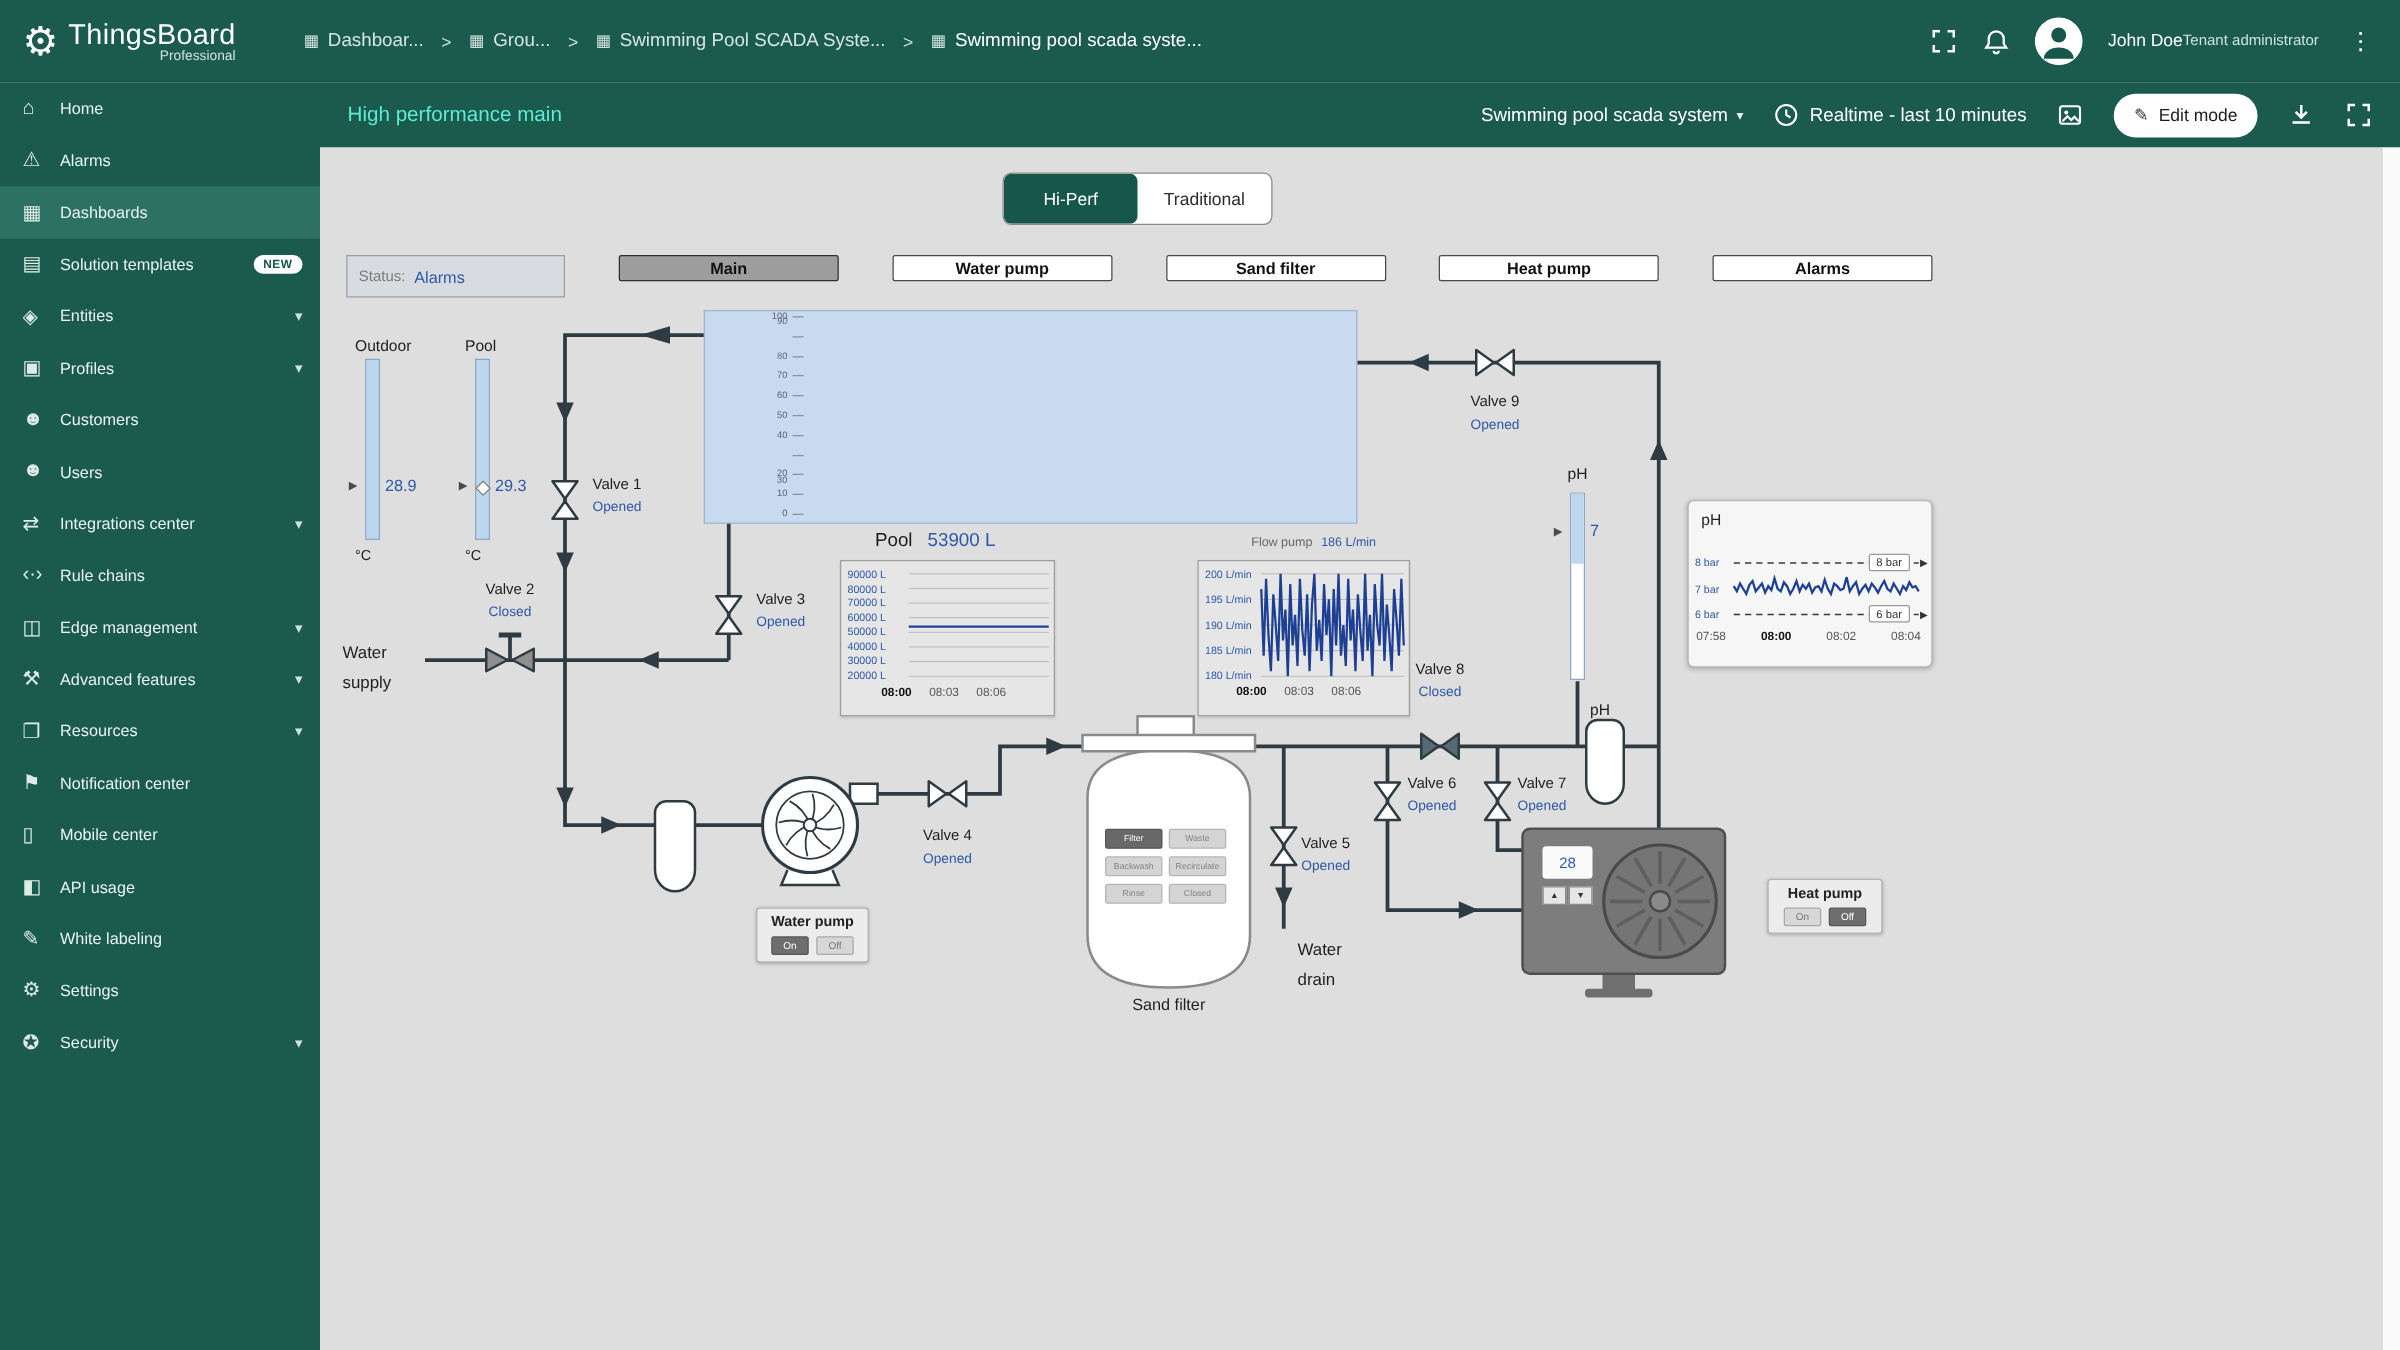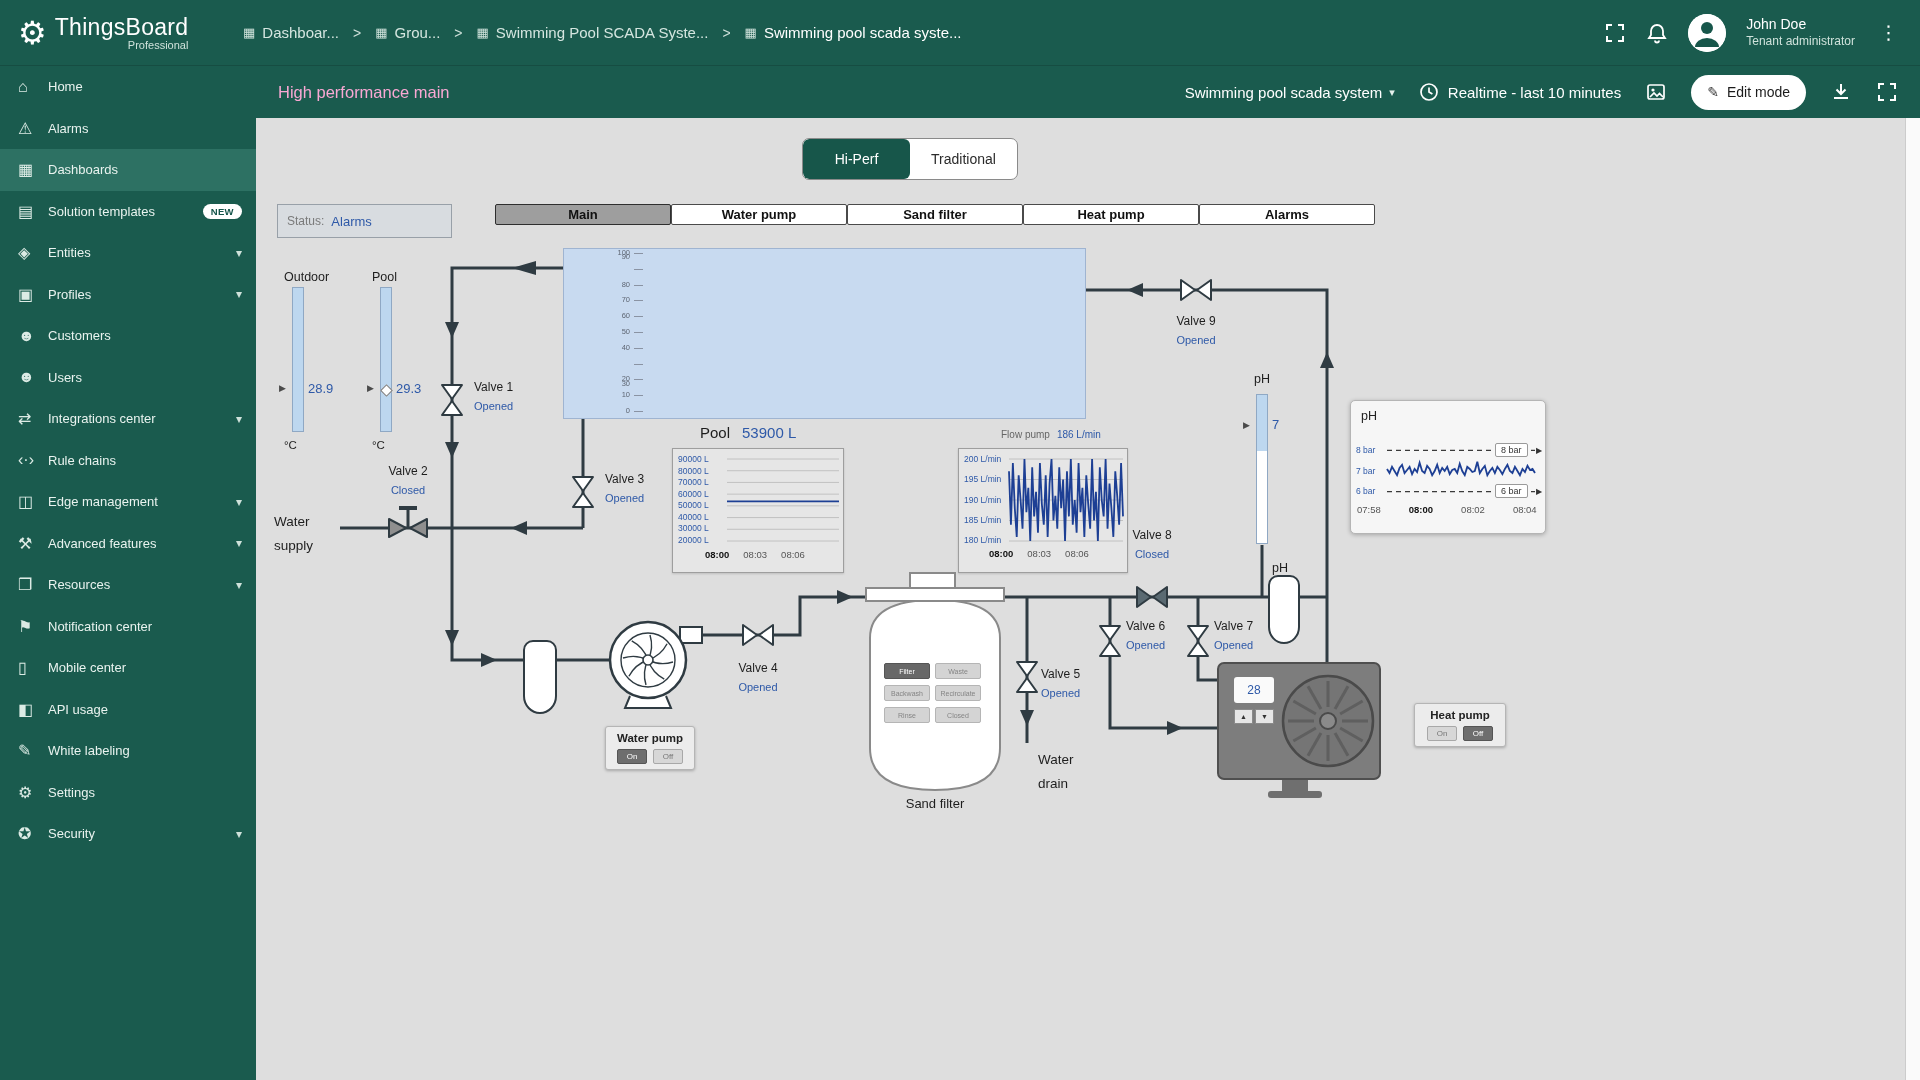--- a/index.html
+++ b/index.html
@@ -14,56 +14,56 @@
   .brand{color:#fff;font-size:23px;font-weight:500;letter-spacing:.3px;line-height:24px}
   .brand-sub{color:#cfe2db;font-size:11px;line-height:12px}
   .breadcrumbs{flex:1;display:flex;align-items:center;gap:14px;min-width:0}
   .bc-item{display:flex;align-items:center;gap:7px;color:#d5e6e0;font-size:15px;cursor:pointer;white-space:nowrap}
   .bc-item.last{color:#fff;font-weight:500}
   .bc-ico{font-size:13px;color:#cfe2db}
   .bc-sep{color:#cfe2db;font-size:14px}
   .top-actions{display:flex;align-items:center;gap:20px;margin-left:12px}
   .icon-btn{display:inline-flex;align-items:center;justify-content:center;cursor:pointer}
   .avatar{width:38px;height:38px;border-radius:50%;overflow:hidden;cursor:pointer;background:#fff}
-  .user-meta{display:flex;flex-direction:column;line-height:17px}
+  .user-meta{display:flex;flex-direction:row;line-height:17px}
   .user-name{color:#fff;font-size:14px}
   .user-role{color:#cfe2db;font-size:12px}
   .kebab{color:#fff;font-size:19px;cursor:pointer;padding:0 4px}
   
   .shell{display:flex;height:1014px}
   .sidebar{width:256px;background:#1a5b4e;flex-shrink:0;overflow:hidden}
   .side-item{display:flex;align-items:center;height:41.5px;padding:0 14px 0 18px;color:#e9f3ef;cursor:pointer;box-sizing:border-box}
   .side-item.active{background:#2d7163}
   .side-ico{width:30px;font-size:16px;color:#dcebe5;flex-shrink:0}
   .side-label{font-size:13px;flex:1;white-space:nowrap}
   .side-badge{background:#fff;color:#14544a;font-size:9.5px;font-weight:bold;padding:2px 8px;border-radius:9px;letter-spacing:.4px}
   .side-chev{color:#cfe2db;font-size:12px}
   .content{flex:1;display:flex;flex-direction:column;min-width:0}
   
   .dash-toolbar{height:52px;background:#1a5b4e;display:flex;align-items:center;padding:0 22px;box-sizing:border-box}
-  .dash-title{color:#f9a8d4;font-size:16.5px;font-weight:500}
+  .dash-title{color:#5eead4;font-size:16.5px;font-weight:500}
   .dash-actions{margin-left:auto;display:flex;align-items:center;gap:24px}
   .dash-select{display:flex;align-items:center;color:#fff;font-size:15px;cursor:pointer}
   .caret{margin-left:7px;font-size:11px;color:#e6f1ec}
   .time-window{display:flex;align-items:center;gap:9px;color:#fff;font-size:15px;cursor:pointer}
   .edit-btn{display:flex;align-items:center;gap:8px;background:#fff;border:none;border-radius:18px;height:35px;padding:0 16px;font-size:14px;color:#1b1b1b;cursor:pointer;font-family:inherit}
   .pencil{font-size:14px;color:#333}
   
   .canvas{position:relative;flex:1;background:#dedede;overflow:hidden}
   .pipes{position:absolute;left:0;top:0}
   .scroll-strip{position:absolute;right:0;top:0;width:14px;height:100%;background:#fafafa;border-left:1px solid #ccc}
   
   .seg-toggle{position:absolute;left:546px;top:20px;width:216px;height:42px;background:#fff;border:1px solid #8a8a8a;border-radius:7px;display:flex;overflow:hidden;box-sizing:border-box}
   .seg{flex:1;display:flex;align-items:center;justify-content:center;font-size:14px;color:#2b2b2b;cursor:pointer}
   .seg.active{background:#17564a;color:#fff;border-radius:6px;font-weight:500}
   
   .status-field{position:absolute;left:21px;top:86px;width:175px;height:21px;display:flex;align-items:center;padding:16px 9px;border:1px solid #98a0a8;background:#d8dce0;box-sizing:border-box;cursor:pointer}
   .status-label{color:#7a7a7a;font-size:12px}
   .status-value{color:#2e59a8;font-size:13px;margin-left:7px}
-  .nav-row{position:absolute;left:239px;top:86px;width:1051px;display:flex;}
+  .nav-row{position:absolute;left:239px;top:86px;width:1051px;display:flex;justify-content:space-between}
   .nav-btn{width:176px;height:21px;line-height:19px;text-align:center;background:#fff;border:1.5px solid #4a4a4a;border-radius:2px;font-size:13px;font-weight:600;color:#111;cursor:pointer;box-sizing:border-box}
   .nav-btn.active{background:#9e9e9e;border-color:#2e2e2e}
   
   .thermo{position:absolute;width:78px;height:185px}
   .th-label{font-size:12.5px;color:#1e1e1e;margin-left:4px}
   .th-tube{position:absolute;left:12px;top:17px;width:12px;height:145px;background:#bdd7ef;border:1px solid #8fa8c4;box-sizing:border-box}
   .th-marker{position:absolute;left:-1px;top:113px;font-size:9px;color:#4a4a4a}
   .th-value{position:absolute;left:28px;top:111px;font-size:13px;color:#2e59a8}
   .th-unit{position:absolute;left:4px;top:169px;font-size:11.5px;color:#1e1e1e}
   .th-diamond{position:absolute;left:14px;top:116px;width:7px;height:7px;background:#fff;border:1px solid #777;transform:rotate(45deg)}

